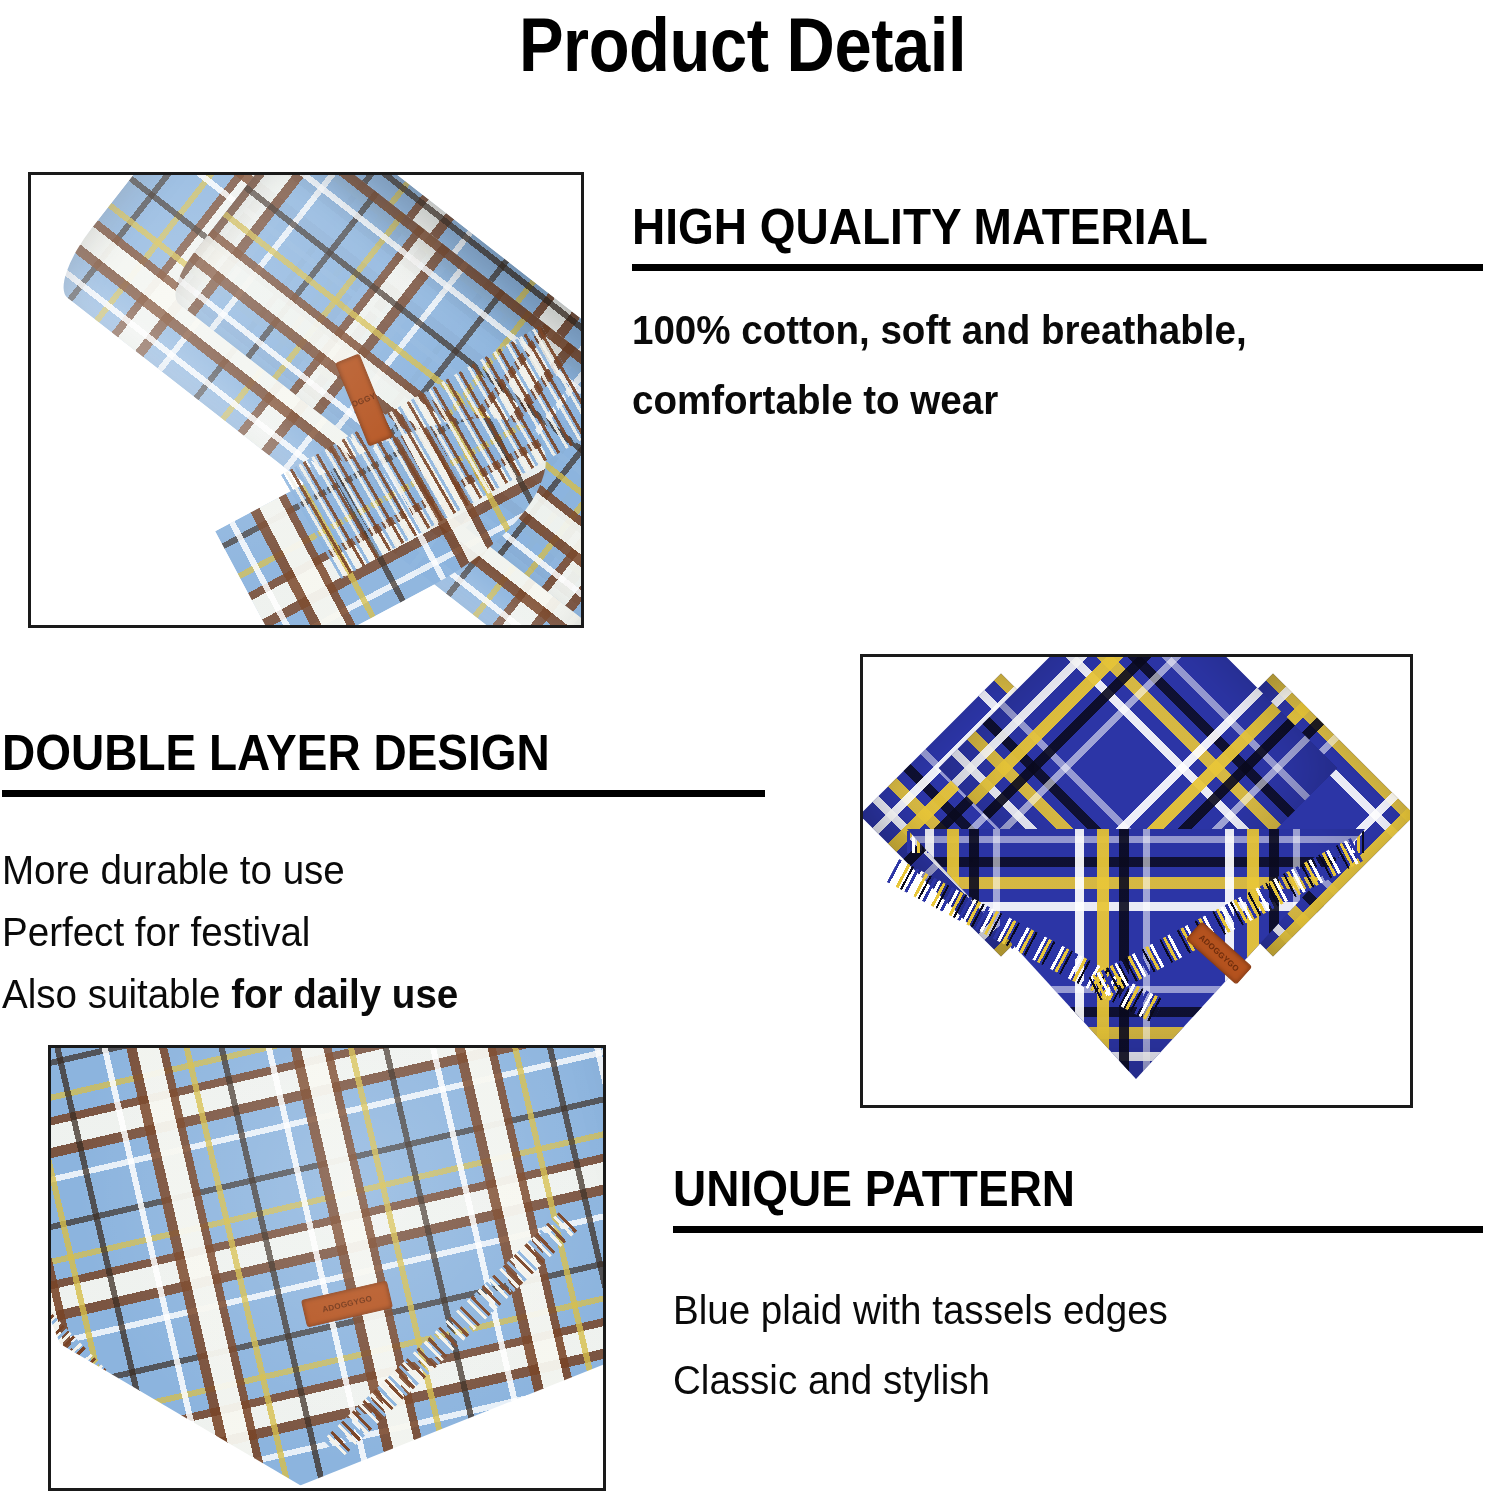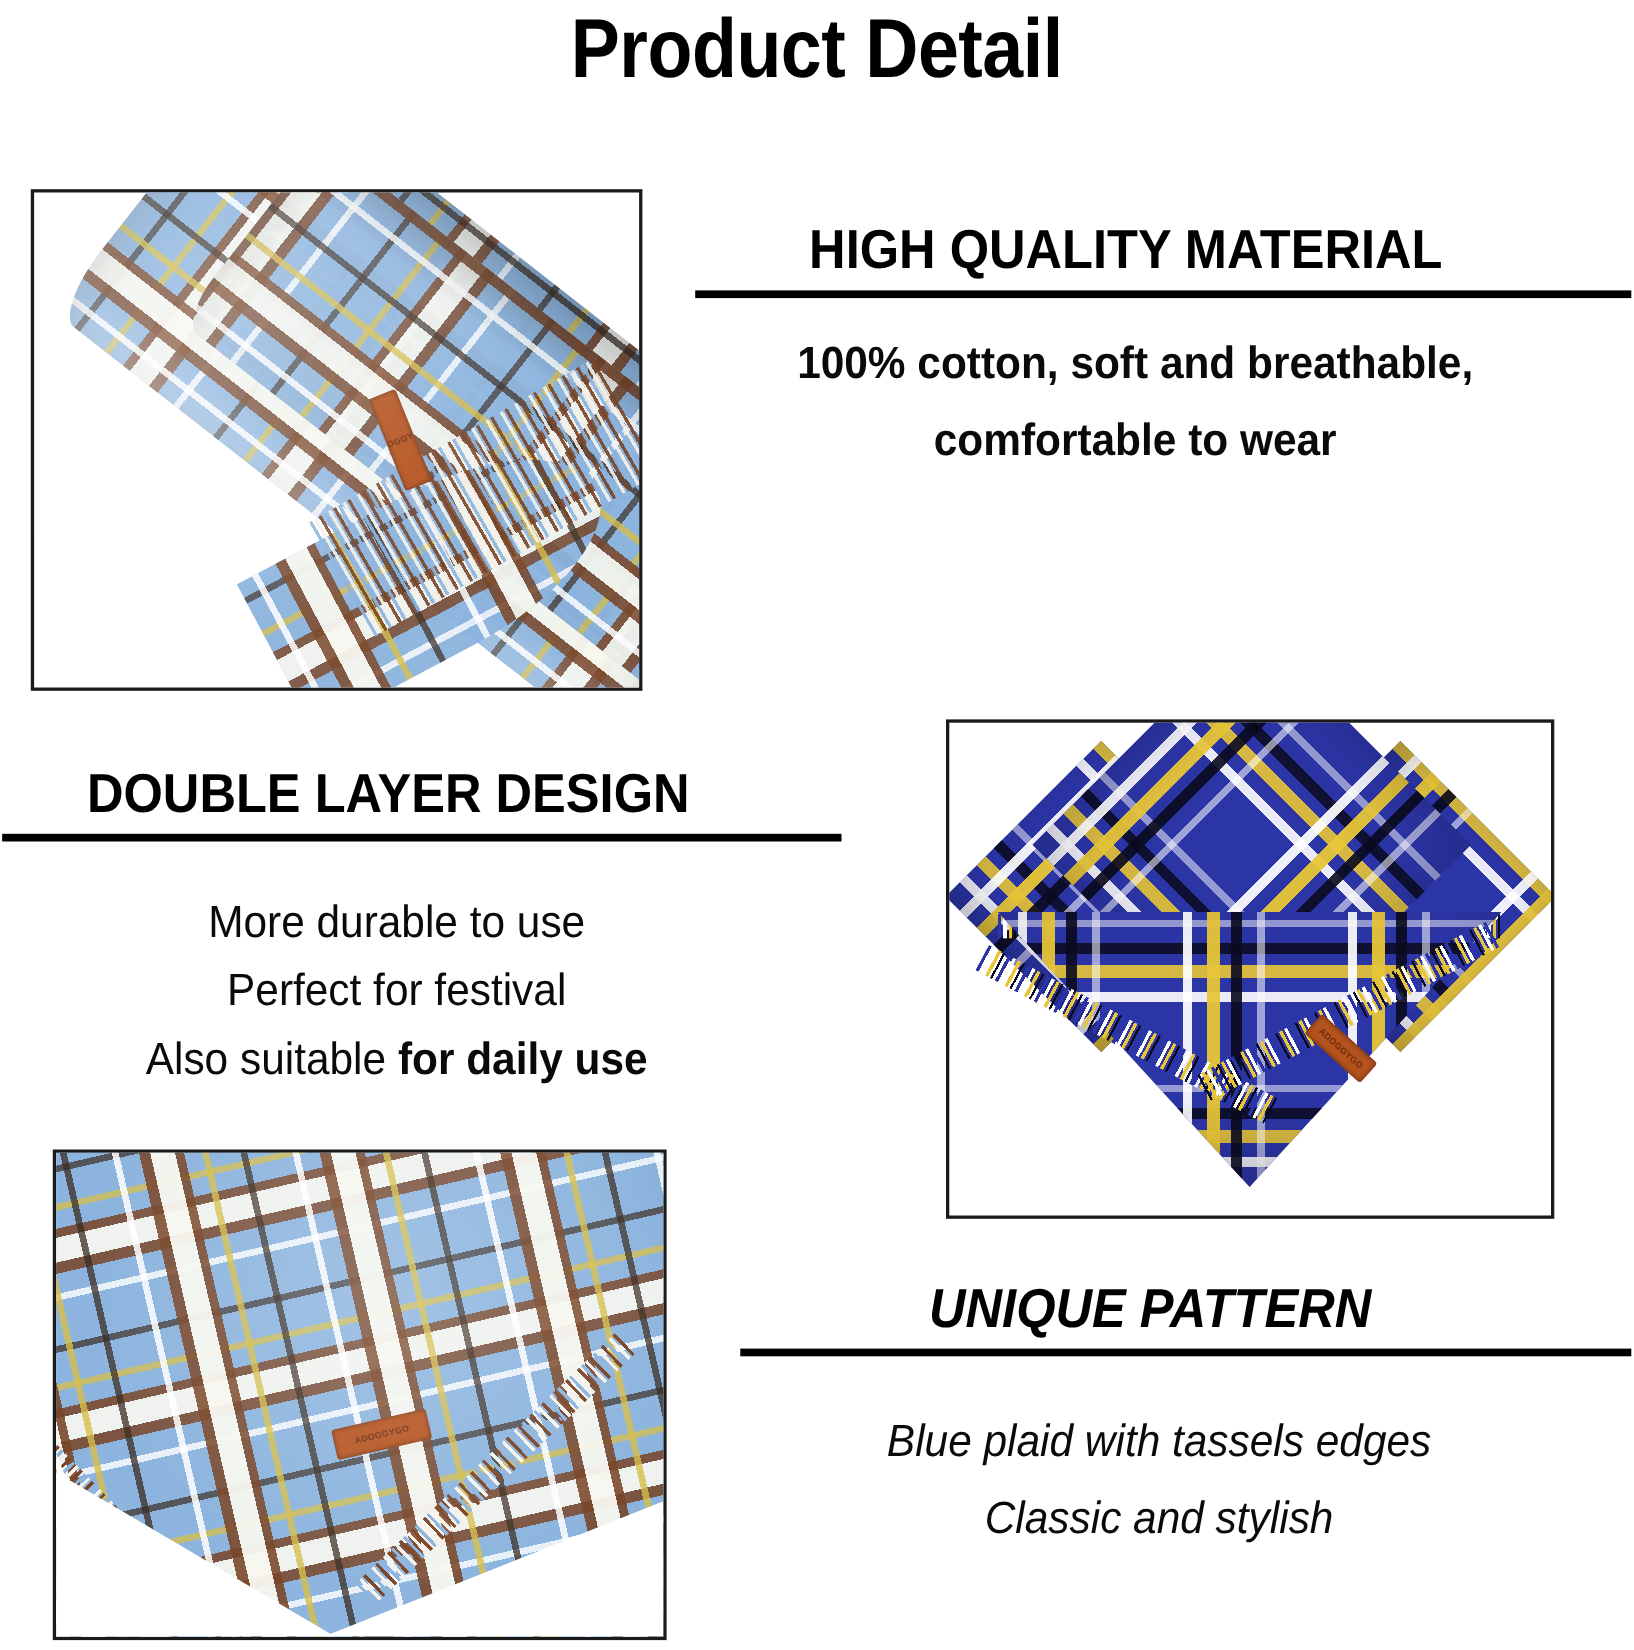--- a/index.html
+++ b/index.html
@@ -28,21 +28,21 @@
     font-weight: bold;
     font-size: 76px;
     line-height: 86px;
     letter-spacing: -0.5px;
     color: #000000;
     transform: scaleX(0.88);
     transform-origin: center top;
   }
 
   
-  .block { position: absolute; text-align: center; }
+  .block { position: absolute; }
   .block h2 {
     margin: 0;
     font-family: "Liberation Sans", sans-serif;
     font-weight: bold;
     font-size: 50px;
     line-height: 58px;
     letter-spacing: 0px;
     color: #000000;
     white-space: nowrap;
     transform: scaleX(0.92);
@@ -65,22 +65,22 @@
     white-space: nowrap;
     transform: scaleX(0.94);
     transform-origin: left center;
   }
   .lines p.tight { line-height: 62px; }
   .lines p b { font-weight: bold; }
 
   
   #block-material { left: 632px; top: 198px; width: 851px; }
   #block-material .lines { margin-top: 24px; font-weight: bold; }
-  #block-double   { left: 2px;   top: 692px; width: 763px; }
-  #block-unique   { left: 673px; top: 1160px; width: 810px; font-style: italic; }
+  #block-double   { left: 2px;   top: 724px; width: 763px; }
+  #block-unique   { left: 673px; top: 1160px; width: 810px; }
 
   
   .photo {
     position: absolute;
     border: 3px solid #1a1a1a;
     background: #ffffff;
     overflow: hidden;
   }
   #photo-rolled   { left: 28px;  top: 172px;  width: 550px;  height: 450px; }
   #photo-folded   { left: 860px; top: 654px;  width: 547px;  height: 448px; }

